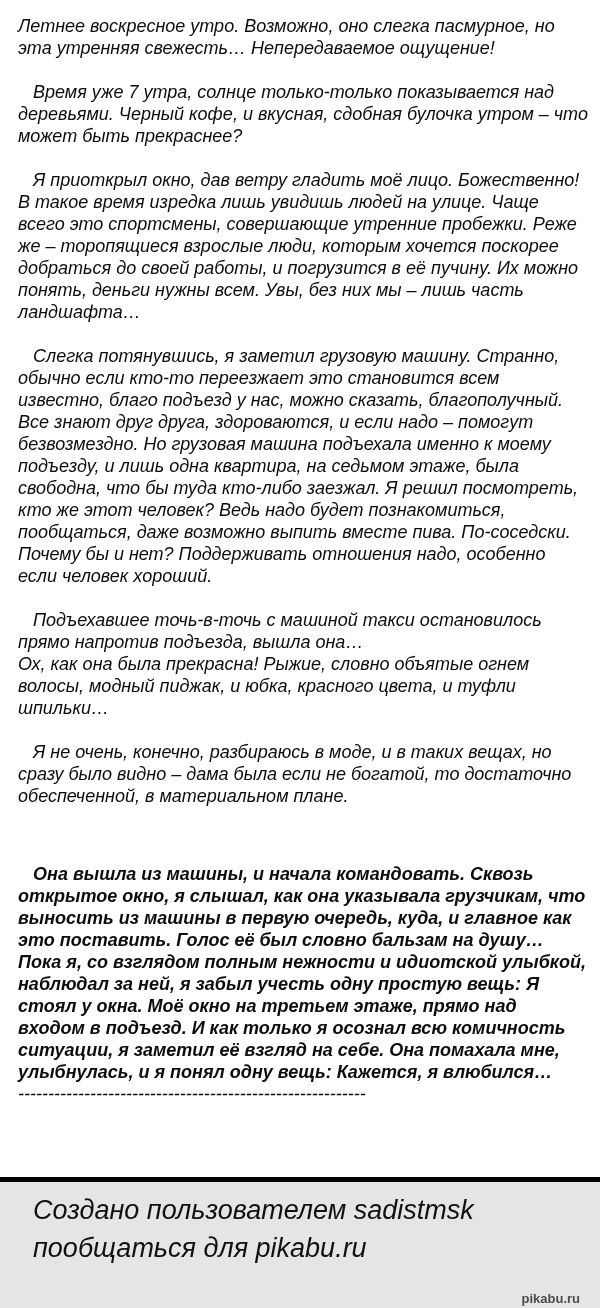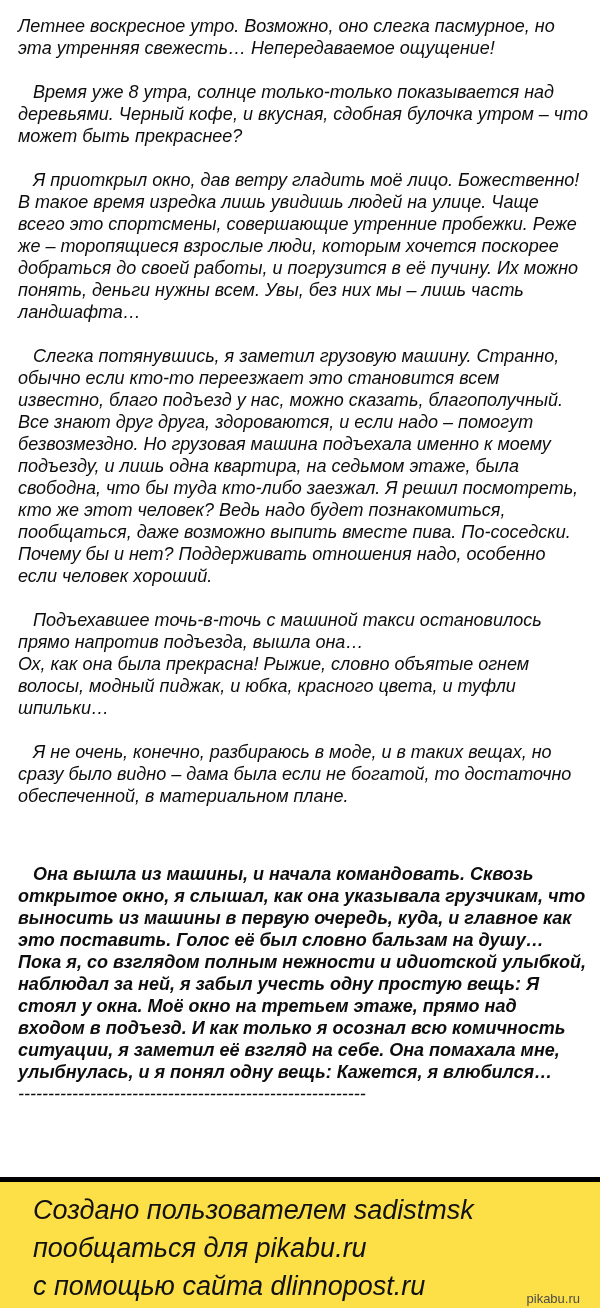--- a/index.html
+++ b/index.html
@@ -30,21 +30,21 @@
     font-style: italic;
     font-size: 18px;
     line-height: 22px;
     color: #0d0d0d;
   }
   .footer {
     position: absolute;
     left: 0; right: 0; bottom: 0;
     height: 126px;
     border-top: 5px solid #000000;
-    background: #fde047;
+    background: #e5e5e5;
   }
   .credits {
     padding: 9px 0 0 33px;
     font-style: italic;
     font-size: 27px;
     line-height: 38px;
     color: #111111;
   }
   .logo {
     position: absolute;
@@ -61,46 +61,45 @@
     fill: #eafbe3;
     stroke: #7fcd5e;
     stroke-width: 7px;
     stroke-linejoin: round;
     paint-order: stroke;
   }
   .watermark {
     position: absolute;
     right: 20px;
     bottom: 2px;
-    font-weight: normal;
+    font-weight: bold;
     font-size: 13px;
     color: #4c4c4c;
   }
 </style>
 </head>
 <body>
 
 <div class="page">
 
   <div class="post-text">
     <p>Летнее воскресное утро. Возможно, оно слегка пасмурное, но эта утренняя свежесть… Непередаваемое ощущение!</p>
-    <p>   Время уже 8 утра, солнце только-только показывается над деревьями. Черный кофе, и вкусная, сдобная булочка утром – что может быть прекраснее?</p>
+    <p>   Время уже 7 утра, солнце только-только показывается над деревьями. Черный кофе, и вкусная, сдобная булочка утром – что может быть прекраснее?</p>
     <p>   Я приоткрыл окно, дав ветру гладить моё лицо. Божественно! В такое время изредка лишь увидишь людей на улице. Чаще всего это спортсмены, совершающие утренние пробежки. Реже же – торопящиеся взрослые люди, которым хочется поскорее добраться до своей работы, и погрузится в её пучину. Их можно понять, деньги нужны всем. Увы, без них мы – лишь часть ландшафта…</p>
     <p>   Слегка потянувшись, я заметил грузовую машину. Странно, обычно если кто-то переезжает это становится всем известно, благо подъезд у нас, можно сказать, благополучный. Все знают друг друга, здороваются, и если надо – помогут безвозмездно. Но грузовая машина подъехала именно к моему подъезду, и лишь одна квартира, на седьмом этаже, была свободна, что бы туда кто-либо заезжал. Я решил посмотреть, кто же этот человек? Ведь надо будет познакомиться, пообщаться, даже возможно выпить вместе пива. По-соседски. Почему бы и нет? Поддерживать отношения надо, особенно если человек хороший.</p>
     <p>   Подъехавшее точь-в-точь с машиной такси остановилось прямо напротив подъезда, вышла она…
 Ох, как она была прекрасна! Рыжие, словно объятые огнем волосы, модный пиджак, и юбка, красного цвета, и туфли шпильки…</p>
     <p class="big-gap">   Я не очень, конечно, разбираюсь в моде, и в таких вещах, но сразу было видно – дама была если не богатой, то достаточно обеспеченной, в материальном плане.</p>
     <p class="no-gap">   Она вышла из машины, и начала командовать. Сквозь открытое окно, я слышал, как она указывала грузчикам, что выносить из машины в первую очередь, куда, и главное как это поставить. Голос её был словно бальзам на душу… Пока я, со взглядом полным нежности и идиотской улыбкой, наблюдал за ней, я забыл учесть одну простую вещь: Я стоял у окна. Моё окно на третьем этаже, прямо над входом в подъезд. И как только я осознал всю комичность ситуации, я заметил её взгляд на себе. Она помахала мне, улыбнулась, и я понял одну вещь: Кажется, я влюбился…</p>
     <div class="dash-divider">----------------------------------------------------------</div>
   </div>
 
   <div class="footer">
     <div class="credits">
       <div>Создано пользователем sadistmsk</div>
       <div>пообщаться для pikabu.ru</div>
-      <div>с помощью сайта dlinnopost.ru</div>
     </div>
 
 
     <div class="watermark">pikabu.ru</div>
   </div>
 
 </div>
 
 </body></html>

